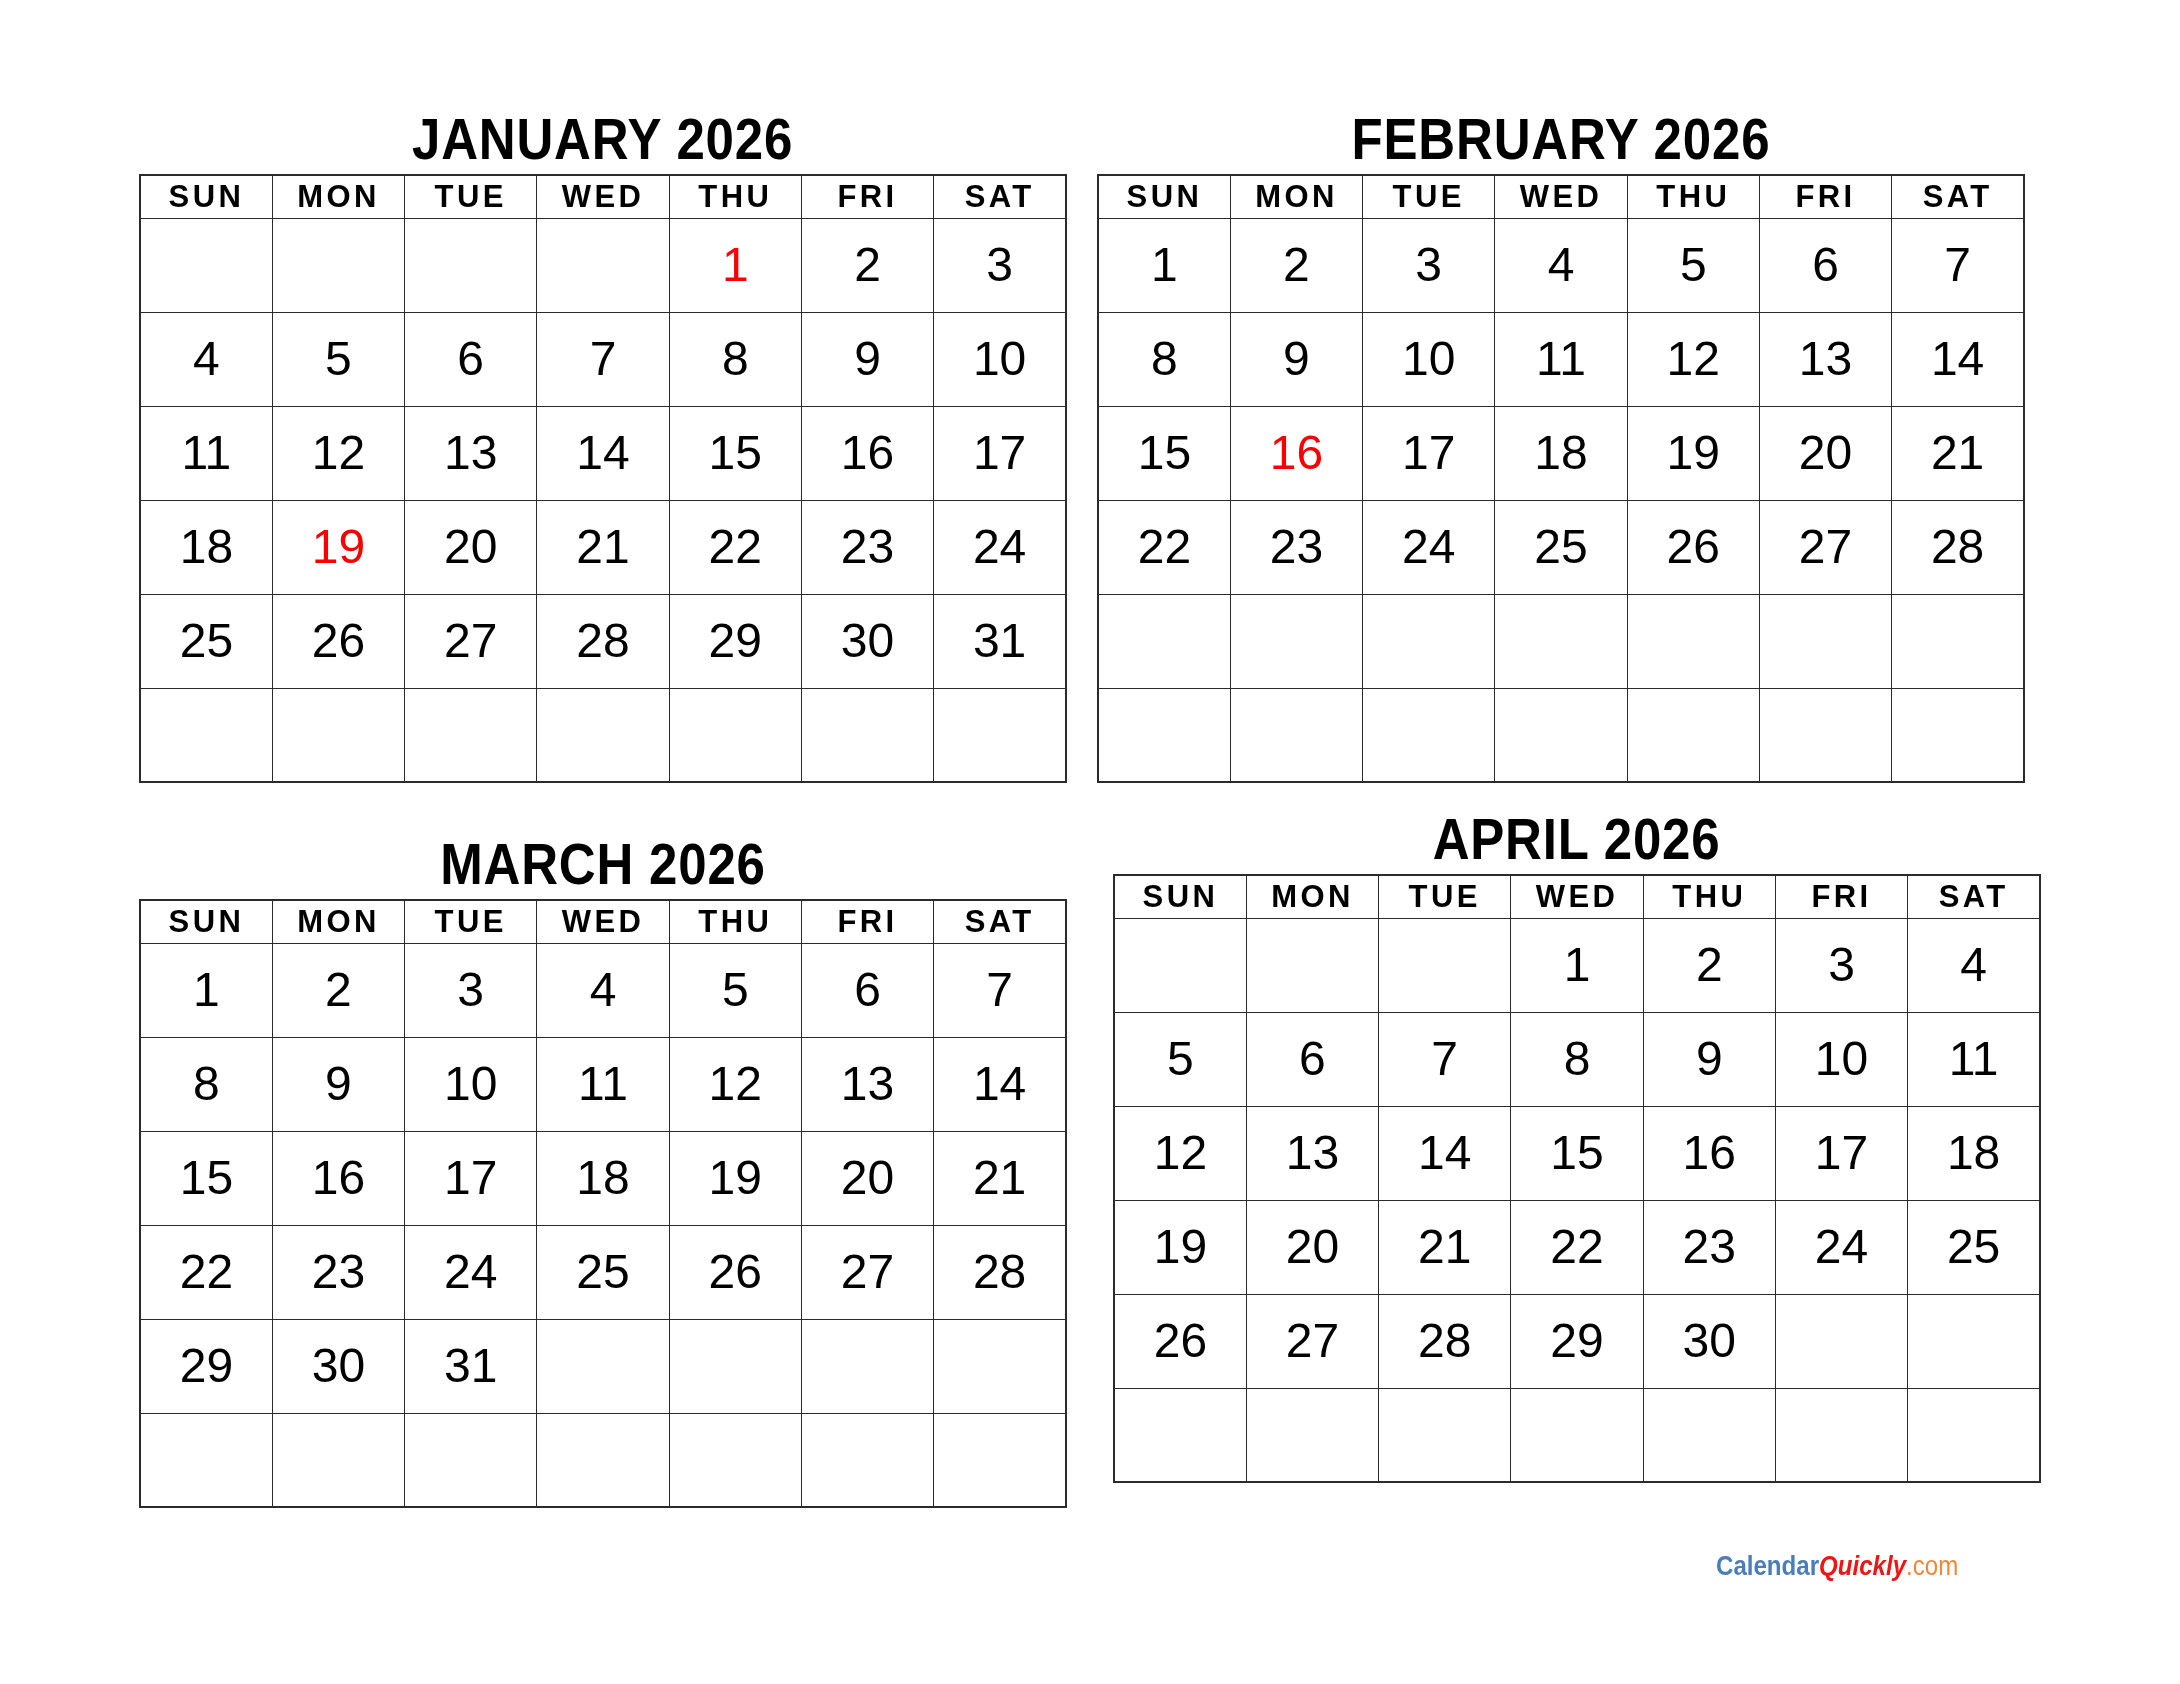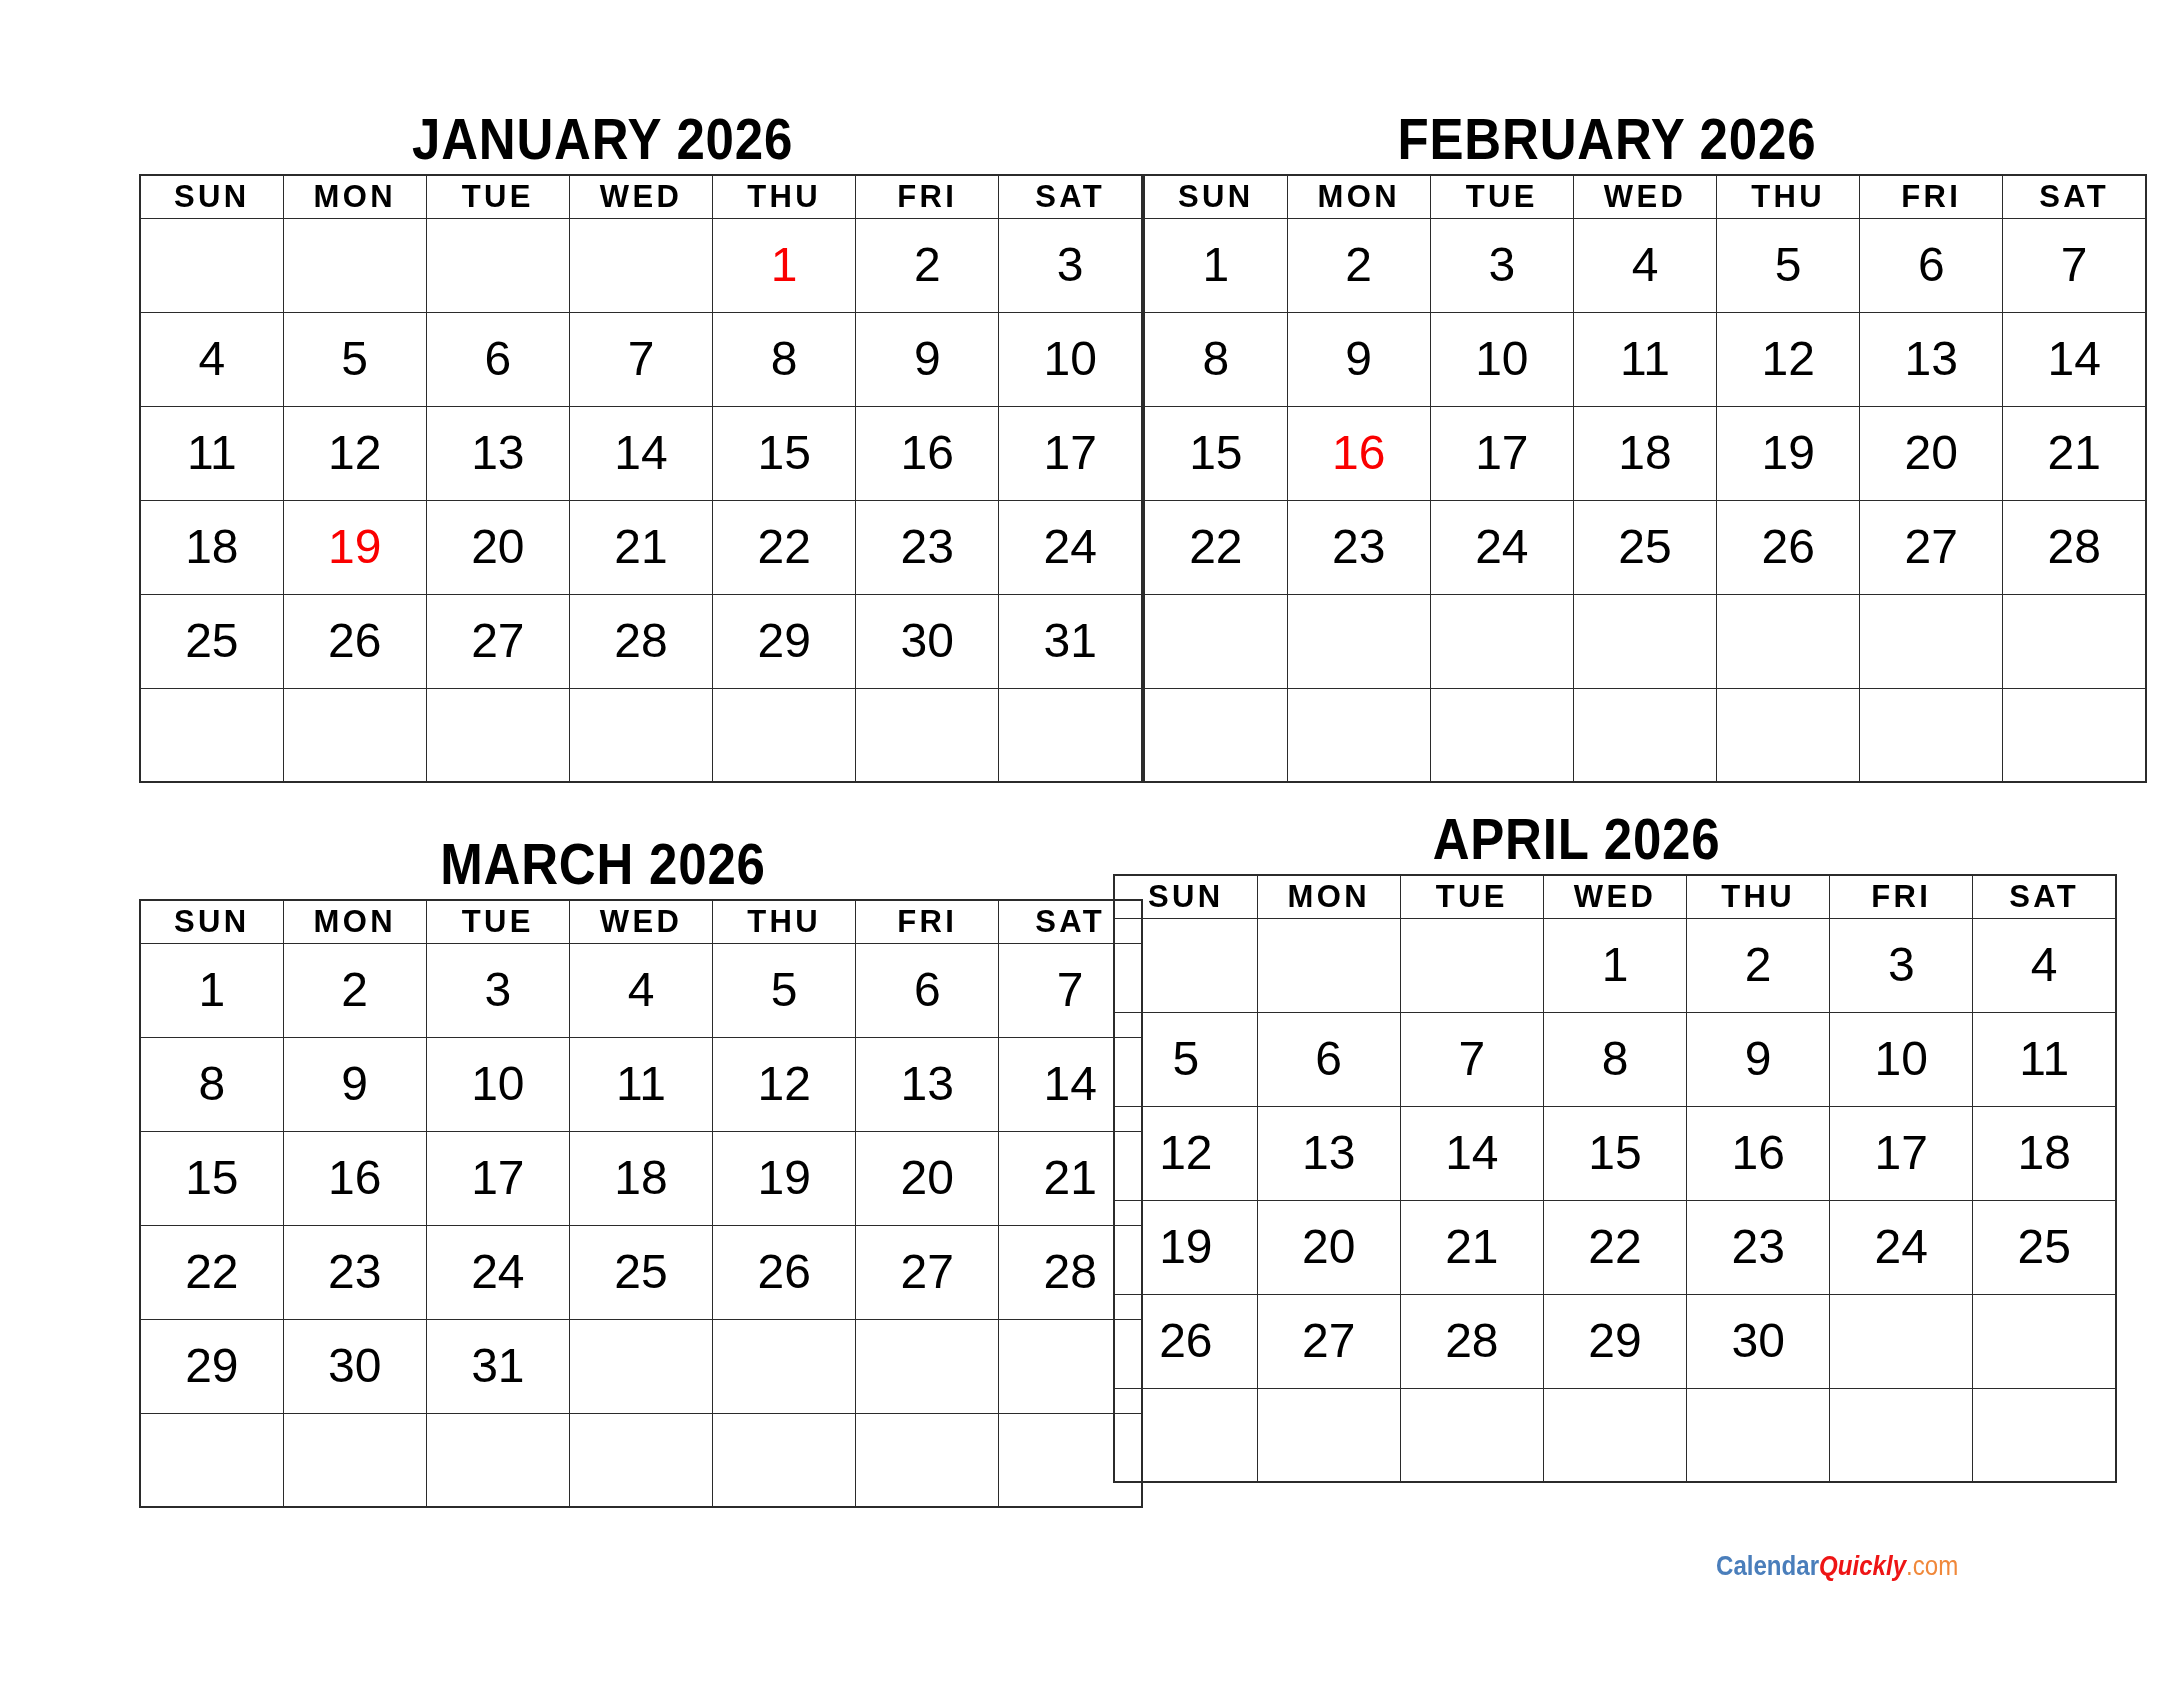--- a/index.html
+++ b/index.html
@@ -10,21 +10,21 @@
     background: #ffffff;
     font-family: "Liberation Sans", sans-serif;
     position: relative;
     overflow: hidden;
     color: #000;
   }
   .months { position: absolute; inset: 0; }
 
   .month { position: absolute; width: 928px; }
   [data-name="month-block-january"]  { left: 139px;  top: 102px; }
-  [data-name="month-block-february"] { left: 1143px; top: 102px; }
+  [data-name="month-block-february"] { left: 1097px; top: 102px; }
   [data-name="month-block-march"]    { left: 139px;  top: 827px; }
   [data-name="month-block-april"]    { left: 1113px; top: 802px; }
 
   .month-title {
     height: 72px;
     margin: 0;
     display: flex;
     align-items: center;
     justify-content: center;
     font-size: 58px;
@@ -32,21 +32,21 @@
     letter-spacing: 0.9px;
     white-space: nowrap;
   }
   .squeeze {
     display: inline-block;
     transform: scaleX(0.88);
     transform-origin: center;
   }
 
   table.cal {
-    width: 1004px;
+    width: 928px;
     border-collapse: collapse;
     table-layout: fixed;
     border: 2.6px solid var(--border-color, #2b2b2b);
     padding-left: 28px;
   }
   table.cal th, table.cal td {
     border: 1.7px solid var(--border-color, #2b2b2b);
     padding: 0;
     text-align: center;
   }

